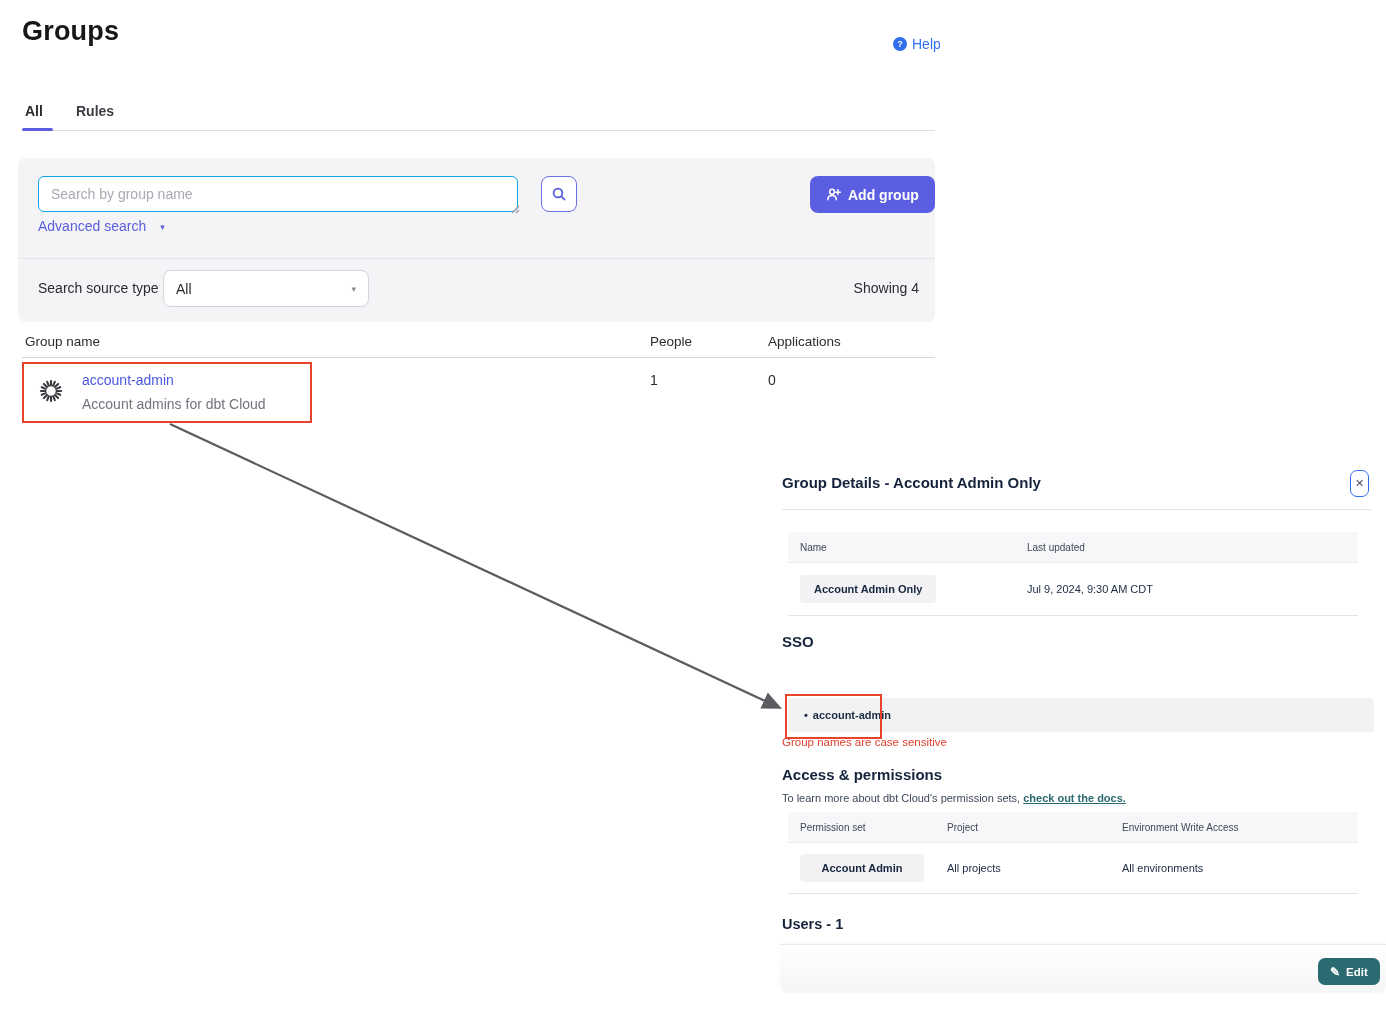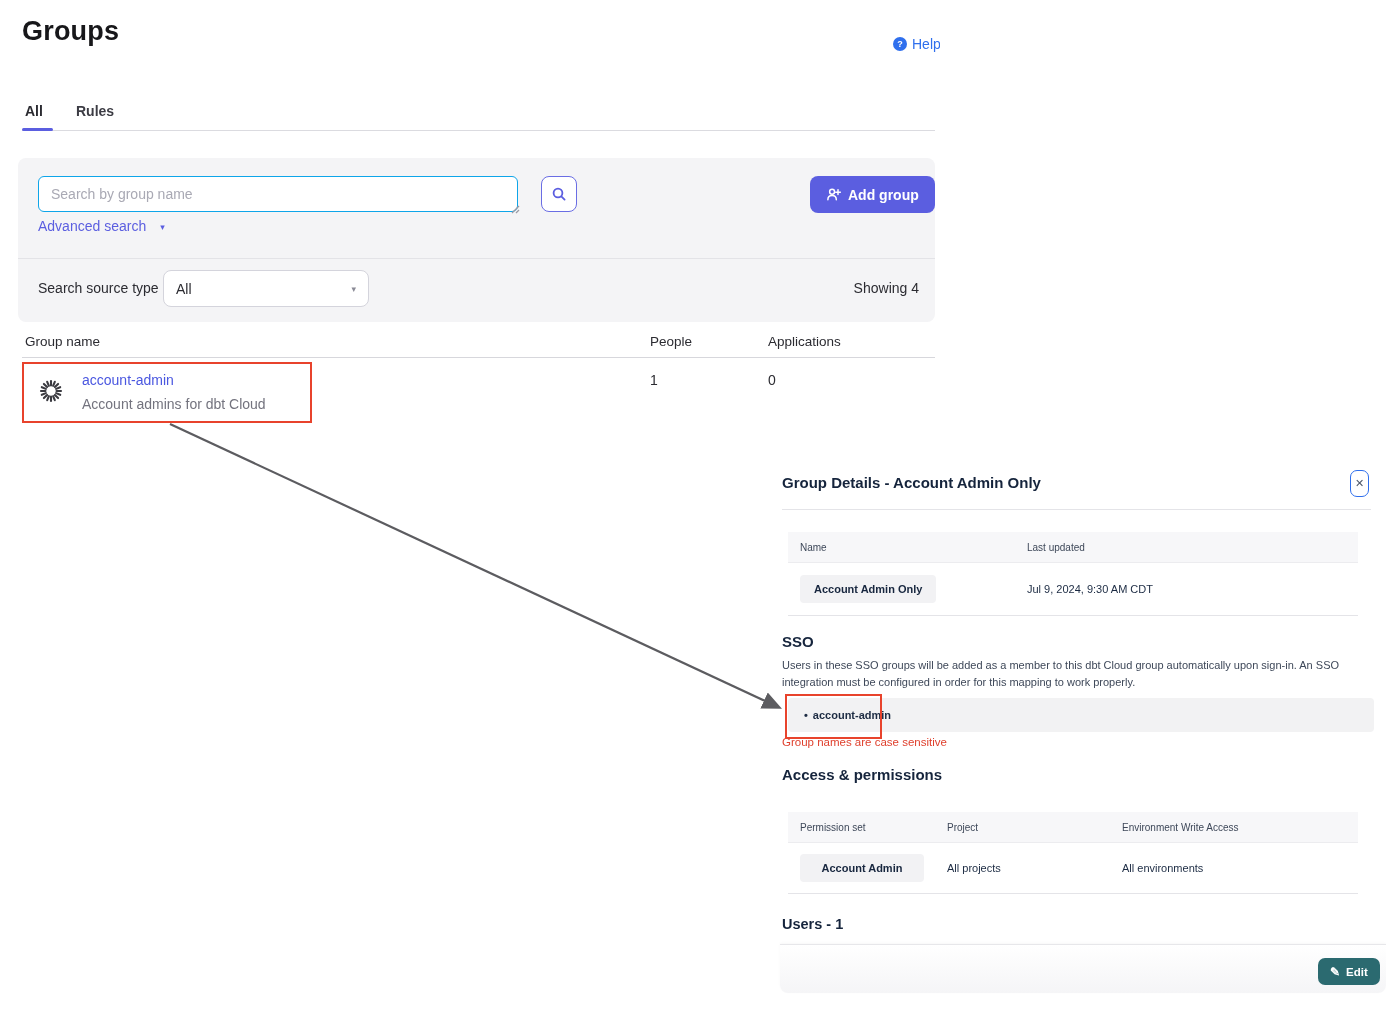--- a/index.html
+++ b/index.html
@@ -215,30 +215,32 @@
       </div>
       <div class="trow">
         <span class="td" style="width:227px;">
           <span class="chip">Account Admin Only</span>
         </span>
         <span class="td">Jul 9, 2024, 9:30 AM CDT</span>
       </div>
     </div>
 
     <div class="abs section-heading" style="left:2px;top:173px;">SSO</div>
-    <div class="abs body-text" style="left:2px;top:197px;width:572px;">Users in these SSO groups will be added as a member to this dbt Cloud group automatically upon sign-in. An SSO integration must be configured in order for this mapping to work properly.</div>
     <div class="abs sso-bar" style="left:8px;top:238px;width:570px;height:34px;">
       <span class="sso-chip-text">
         <span>•</span>
         <span>account-admin</span>
       </span>
     </div>
     <div class="abs warning-text" style="left:2px;top:276px;">Group names are case sensitive</div>
 
     <div class="abs section-heading" style="left:2px;top:306px;">Access &amp; permissions</div>
+    <div class="abs body-text" style="left:2px;top:330px;width:572px;">
+      <span>To learn more about dbt Cloud's permission sets, </span><a class="docs-link">check out the docs.</a>
+    </div>
     <div class="abs dtable" style="left:8px;top:352px;width:570px;">
       <div class="thead">
         <span class="th" style="width:147px;">Permission set</span>
         <span class="th" style="width:175px;">Project</span>
         <span class="th">Environment Write Access</span>
       </div>
       <div class="trow" style="height:50px;">
         <span class="td" style="width:147px;">
           <span class="chip" style="min-width:96px;text-align:center;">Account Admin</span>
         </span>

